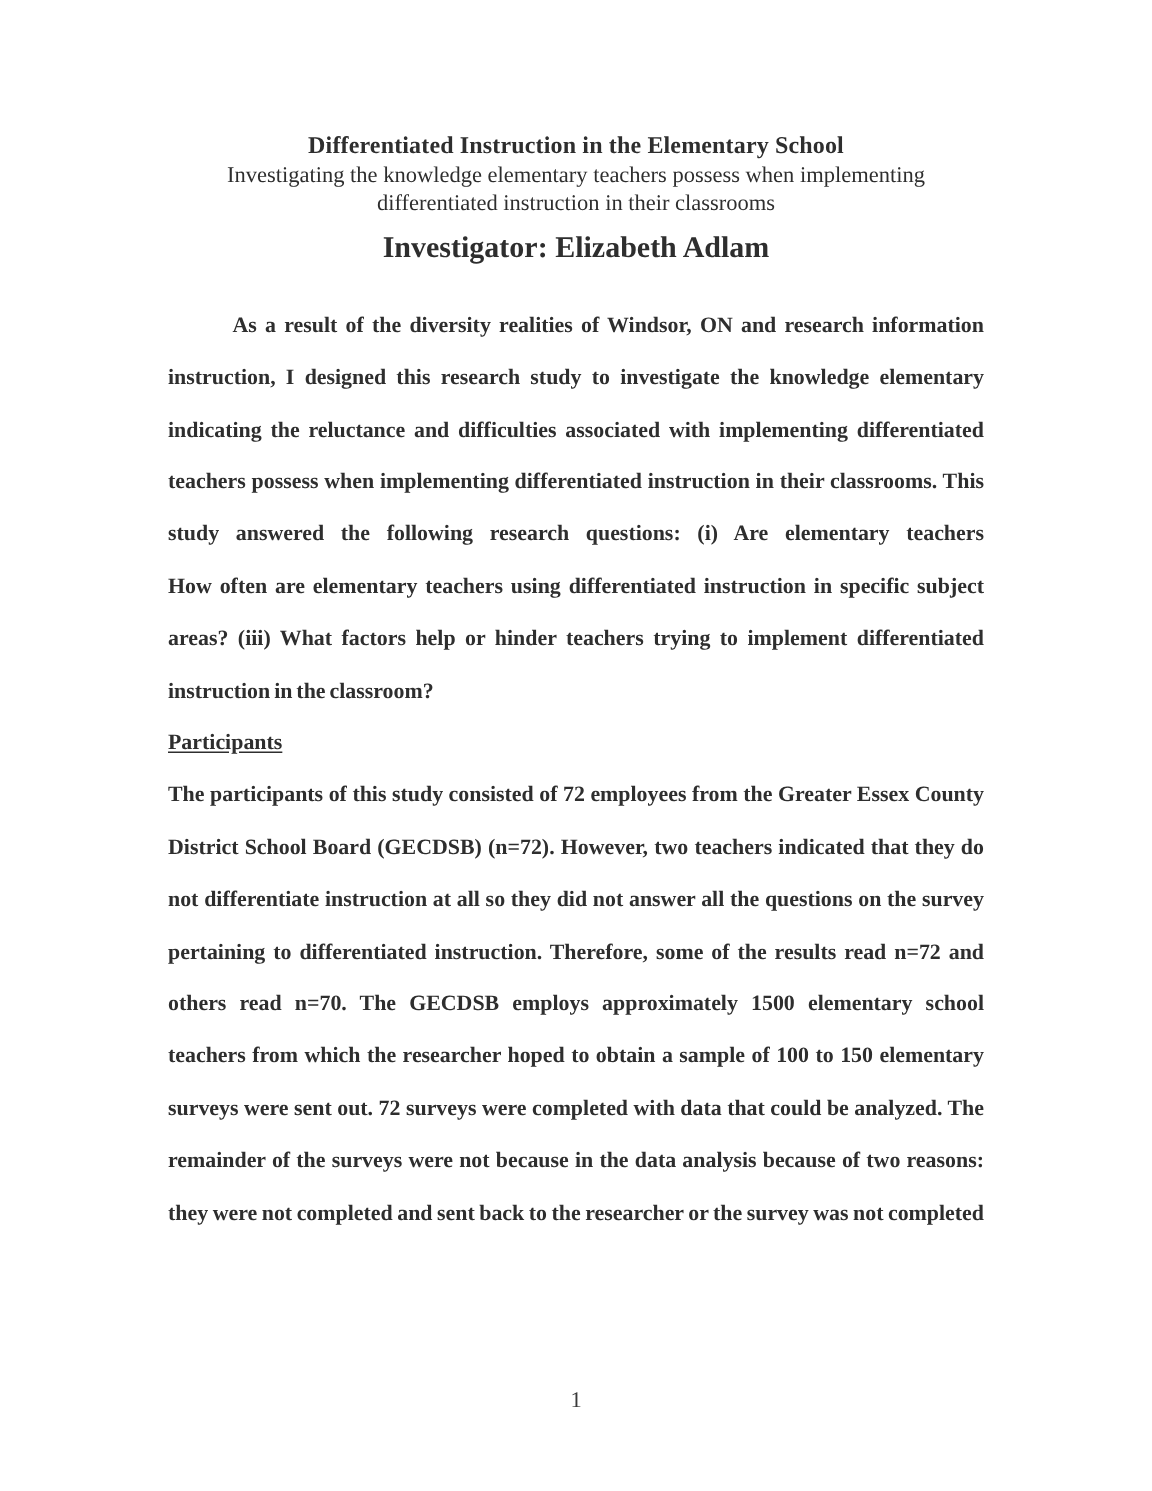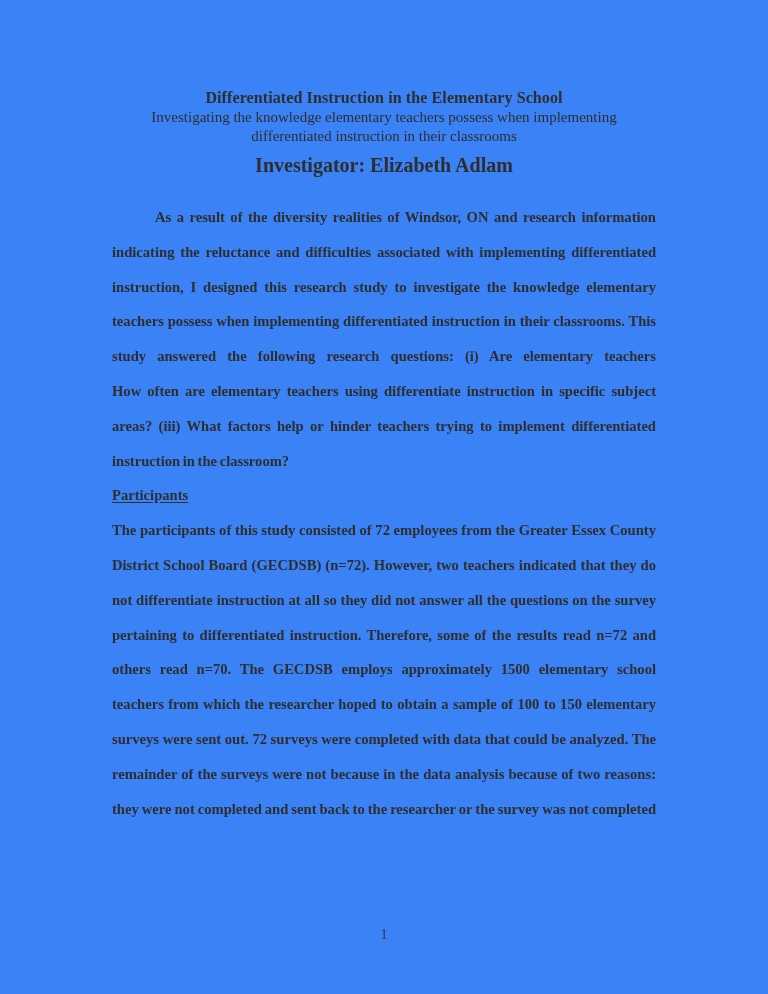--- a/index.html
+++ b/index.html
@@ -4,21 +4,21 @@
 <style>
   html, body {
     margin: 0;
     padding: 0;
     background: #e9e9e9;
   }
   .page {
     position: relative;
     width: 768px;
     height: 994px;
-    background: #3b82f6;
+    background: #ffffff;
     font-family: "Liberation Serif", "DejaVu Serif", serif;
     color: #2e2e2e;
     overflow: hidden;
     margin: 0 auto;
   }
   .title-block {
     position: absolute;
     top: 88px;
     left: 112px;
     width: 544px;
@@ -92,25 +92,25 @@
     <div>
         <div class="subtitle-line">Investigating the knowledge elementary teachers possess when implementing</div>
         <div class="subtitle-line">differentiated instruction in their classrooms</div>
       </div>
     <div class="investigator">Investigator: Elizabeth Adlam</div>
   </div>
 
   <div class="body-block">
     <div class="para-indent">
         <div class="line">As a result of the diversity realities of Windsor, ON and research information</div>
+        <div class="line">instruction, I designed this research study to investigate the knowledge elementary</div>
         <div class="line">indicating the reluctance and difficulties associated with implementing differentiated</div>
-        <div class="line">instruction, I designed this research study to investigate the knowledge elementary</div>
         <div class="line">teachers possess when implementing differentiated instruction in their classrooms.  This</div>
         <div class="line">study answered the following research questions:  (i) Are elementary teachers</div>
-        <div class="line">How often are elementary teachers using differentiate instruction in specific subject</div>
+        <div class="line">How often are elementary teachers using differentiated instruction in specific subject</div>
         <div class="line">areas?  (iii) What factors help or hinder teachers trying to implement differentiated</div>
         <div class="line">instruction in the classroom?</div>
       </div>
 
     <div class="heading-line">
       <span class="heading-text">Participants</span>
     </div>
 
     <div>
         <div class="line">The participants of this study consisted of 72 employees from the Greater Essex County</div>

